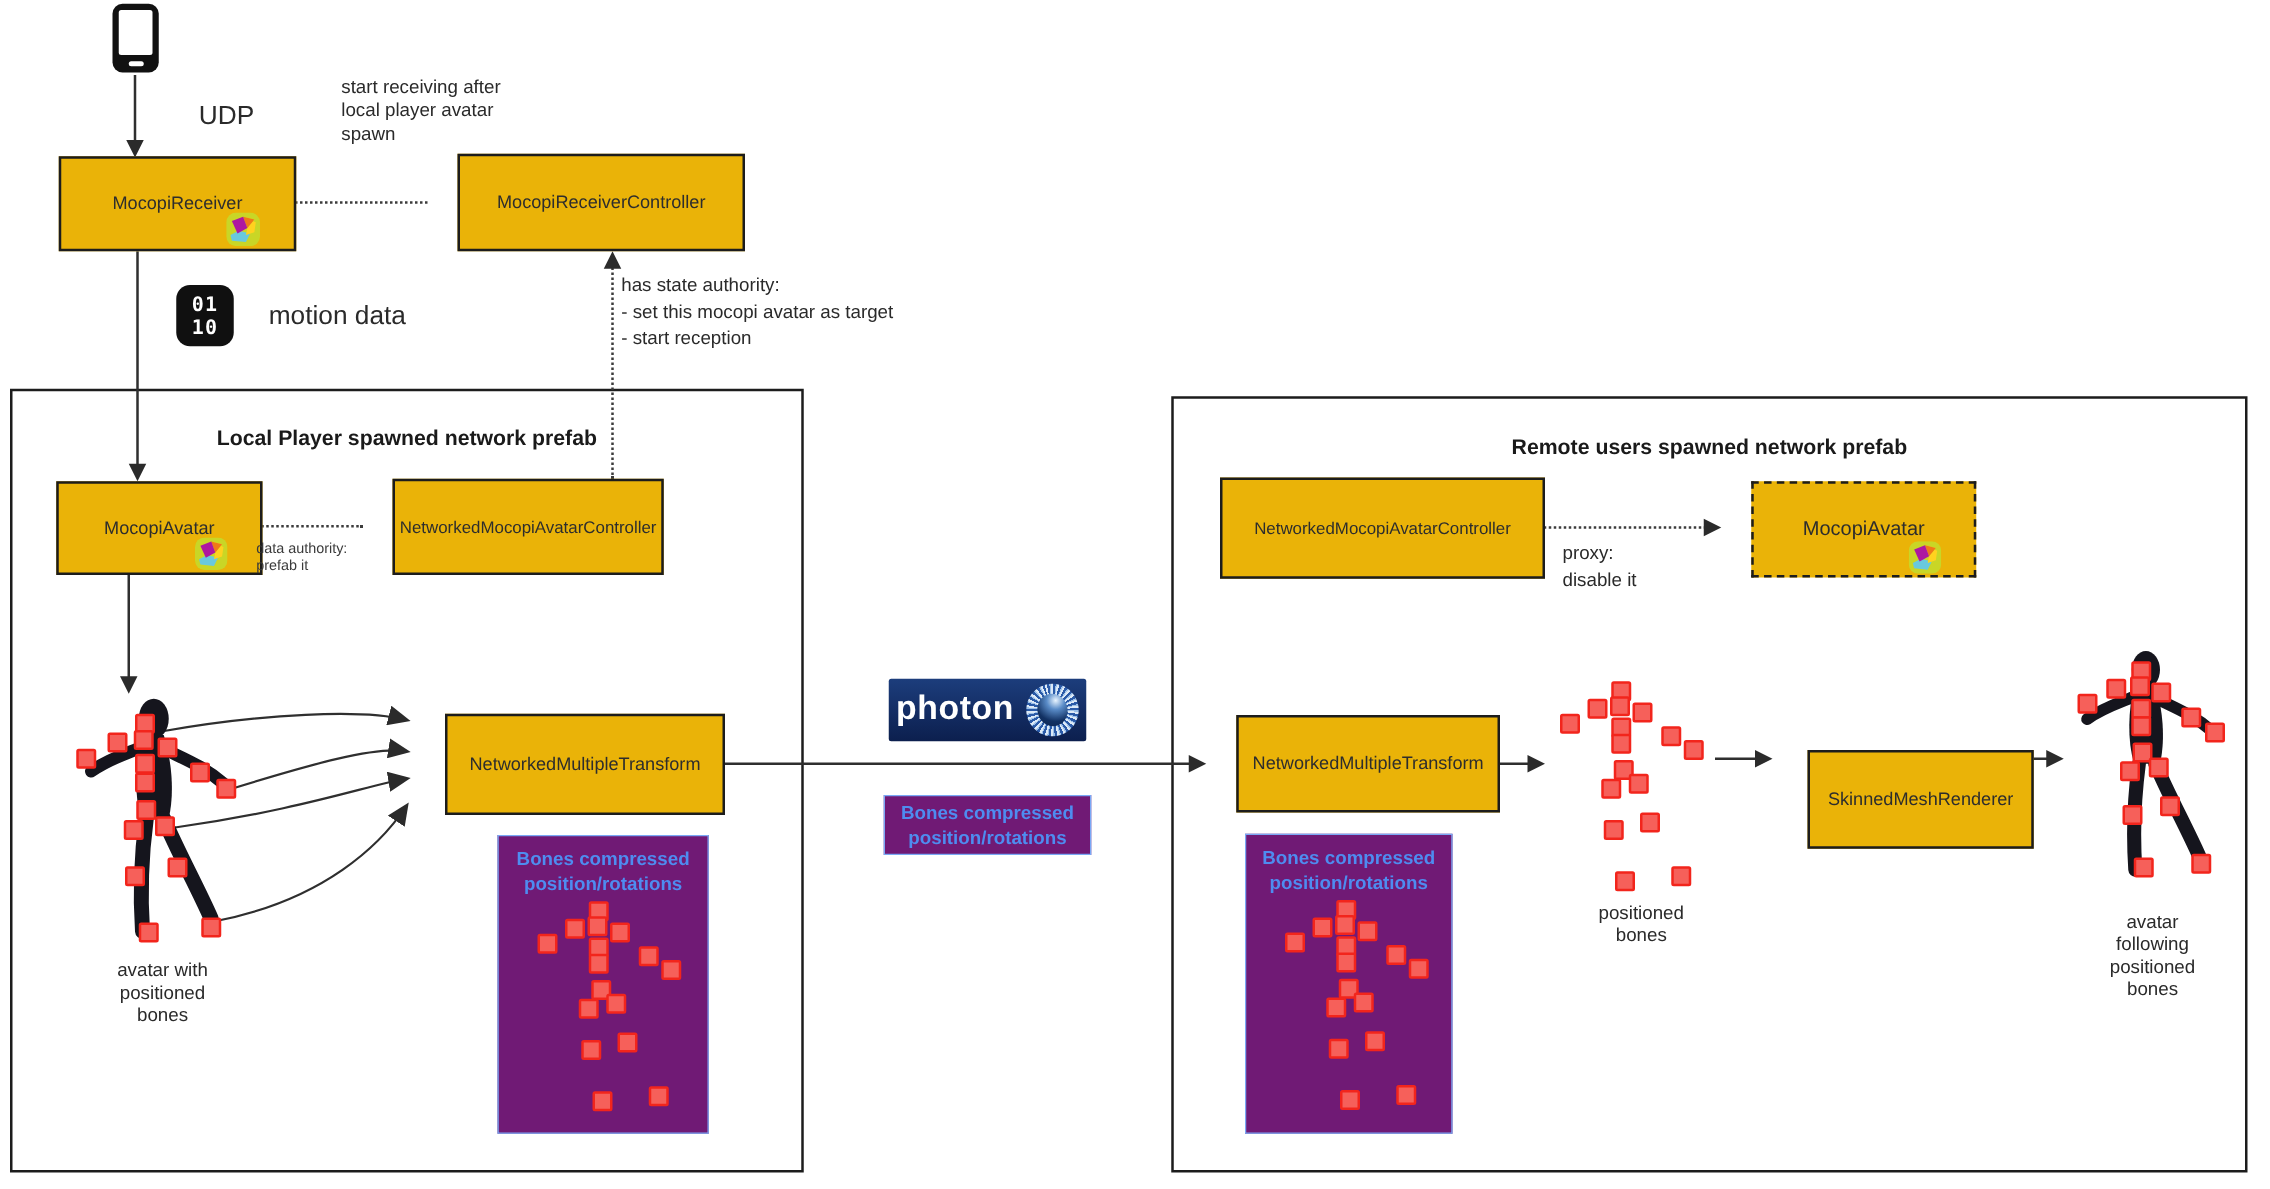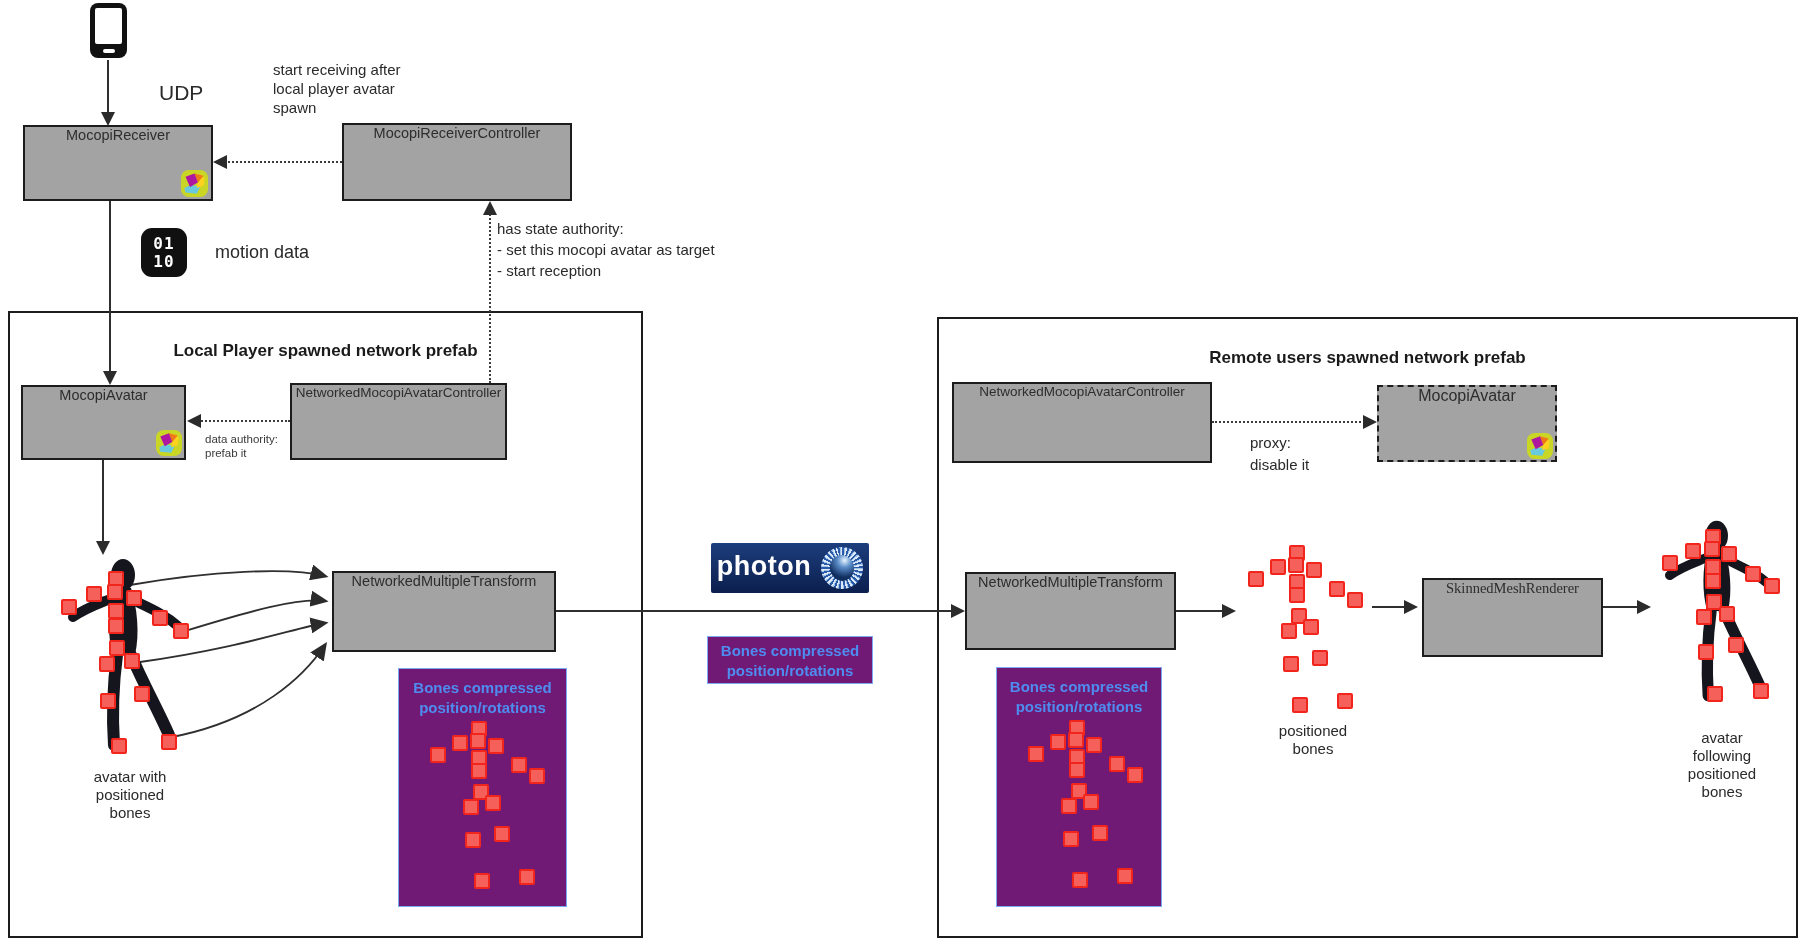--- a/index.html
+++ b/index.html
@@ -1,21 +1,21 @@
 <!DOCTYPE html>
 <html><head>
 <meta charset="utf-8">
 <style>
   html,body{margin:0;padding:0;background:#fff;}
   body{width:1816px;height:951px;position:relative;overflow:hidden;
        font-family:"Liberation Sans","DejaVu Sans",sans-serif;color:#2d2d2d;}
   
-  .node{position:absolute;box-sizing:border-box;border:2.5px solid #1c1c1c;background:#a3a3a3;
-        display:flex;align-items:flex-start;justify-content:center;text-align:center;
-        font-size:14.5px;color:#2d2d2d;z-index:5;}
+  .node{position:absolute;box-sizing:border-box;border:2.5px solid #1c1c1c;background:#eab308;
+        display:flex;align-items:center;justify-content:center;text-align:center;
+        font-size:14.5px;color:#2d2d2d;z-index:5;margin-left:24px;}
   .node.small-text{font-size:13.5px;}
   .node.dashed{border:2.5px dashed #1c1c1c;font-size:16px;}
   .frame{position:absolute;box-sizing:border-box;border:2.5px solid #1c1c1c;background:transparent;z-index:1;}
   .frame-title{position:absolute;font-weight:bold;font-size:17px;color:#1a1a1a;text-align:center;z-index:2;}
   
   .line-h{position:absolute;height:2.2px;background:#2f2f2f;z-index:3;}
   .line-v{position:absolute;width:2.2px;background:#2f2f2f;z-index:3;}
   .dot-h{position:absolute;height:0;border-top:2.2px dotted #3c3c3c;z-index:3;}
   .dot-v{position:absolute;width:0;border-left:2.2px dotted #3c3c3c;z-index:3;}
   .ah{position:absolute;width:0;height:0;z-index:4;}
@@ -95,21 +95,21 @@
 <div class="node" style="left:342px;top:123px;width:230px;height:78px;">
   <span>MocopiReceiverController</span>
 </div>
 
 <div class="line-v" style="left:109px;top:201px;height:174px;"></div>
 <div class="ah ah-down" style="left:103px;top:371px;"></div>
 <div class="binicon" style="left:141px;top:228px;width:46px;height:49px;">
   <div>01</div>
   <div>10</div>
 </div>
-<div class="note" style="left:215px;top:243px;font-size:18px;">motion data</div>
+<div class="note" style="left:215px;top:243px;font-size:21px;">motion data</div>
 
 <div class="dot-v" style="left:489px;top:211px;height:172px;"></div>
 <div class="ah ah-up" style="left:483px;top:201px;"></div>
 <div class="note" style="left:497px;top:218px;line-height:21px;">
   <div>has state authority:</div>
   <div>- set this mocopi avatar as target</div>
   <div>- start reception</div>
 </div>
 
 <div class="frame" style="left:8px;top:311px;width:635px;height:627px;"></div>
@@ -312,21 +312,21 @@
     <div class="bone-sq" style="left: 84%; top: 93%;"></div>
   </div>
 <div class="caption" style="left:1263px;top:722px;width:100px;">
   <div>positioned</div>
   <div>bones</div>
 </div>
 
 <div class="line-h" style="left:1372px;top:606px;width:34px;"></div>
 <div class="ah ah-right" style="left:1404px;top:600px;"></div>
 
-<div class="node" style="left:1422px;top:578px;width:181px;height:79px;font-family:Liberation Serif, serif;">
+<div class="node" style="left:1422px;top:600px;width:181px;height:79px;">
   <span>SkinnedMeshRenderer</span>
 </div>
 
 <div class="line-h" style="left:1603px;top:606px;width:36px;"></div>
 <div class="ah ah-right" style="left:1637px;top:600px;"></div>
 
 <div class="avatar-wrap" style="left:1660px;top:517px;width:120px;height:190px;">
   <svg viewBox="0 0 127 202">
     <g fill="#15151d" stroke="#15151d" stroke-linecap="round">
       <ellipse cx="60" cy="20" rx="12" ry="16" stroke="none"></ellipse>

